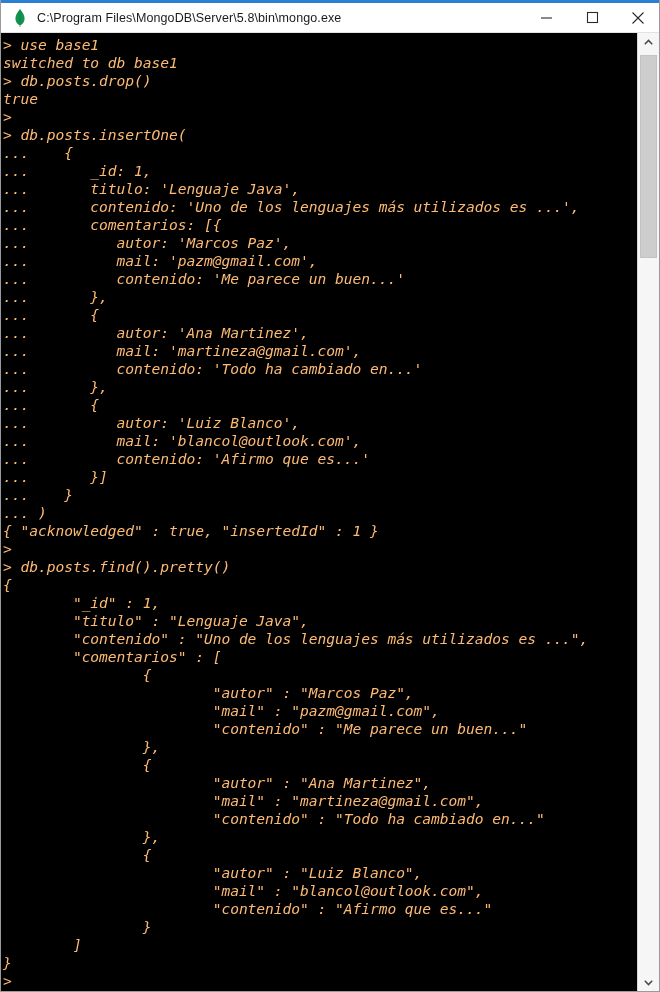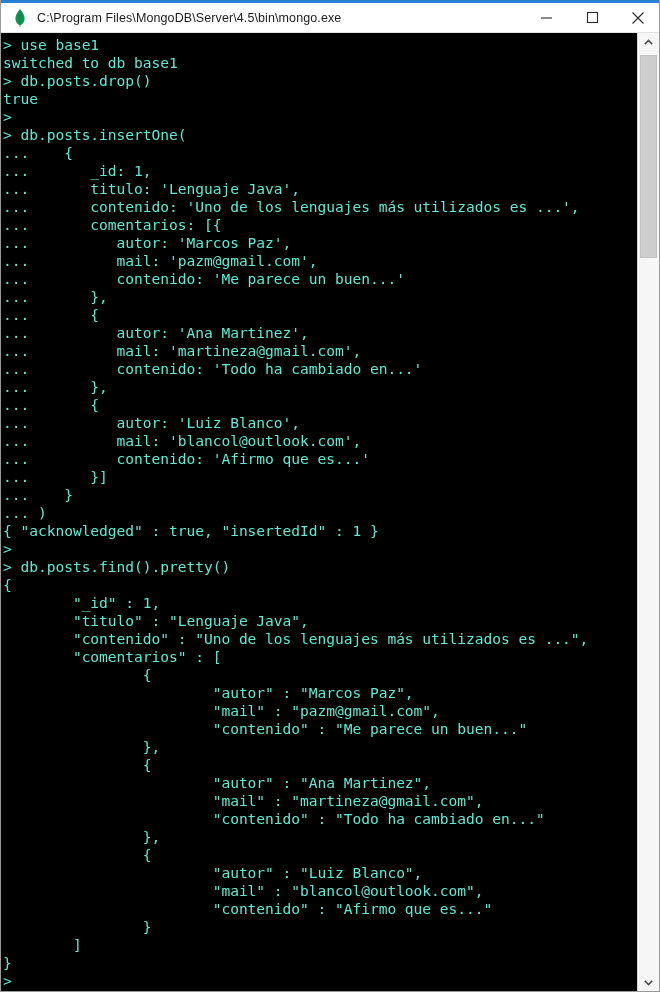--- a/index.html
+++ b/index.html
@@ -126,41 +126,41 @@
 
   <div id="accent-bar" style="background: rgb(42, 127, 212);"></div>
 
   <div id="titlebar">
     <div id="app-icon">
       <svg width="12" height="18" viewBox="0 0 12 18" aria-hidden="true">
         <path d="M6 0 C8.6 3.3 10.6 6.4 10.6 9.6 C10.6 13.0 8.7 15.4 6.35 16.2 L6.35 18 L5.65 18 L5.65 16.2 C3.3 15.4 1.4 13.0 1.4 9.6 C1.4 6.4 3.4 3.3 6 0 Z" fill="#12924f"></path>
         <path d="M6 0.6 C6.1 4.3 6.2 11.5 6.0 16.0 C5.6 11.6 5.5 4.4 6 0.6 Z" fill="#0a6b38"></path>
       </svg>
     </div>
-    <div id="title-text">C:\Program Files\MongoDB\Server\4.5\bin\mongo.exe</div>
+    <div id="title-text">C:\Program Files\MongoDB\Server\5.8\bin\mongo.exe</div>
     <div class="winbtn">
       <svg width="13" height="13" viewBox="0 0 13 13" aria-hidden="true">
         <line x1="1" y1="7" x2="12" y2="7" stroke="#2b2b2b" stroke-width="1.1"></line>
       </svg>
     </div>
     <div class="winbtn">
       <svg width="13" height="13" viewBox="0 0 13 13" aria-hidden="true">
         <rect x="1.5" y="1.5" width="10" height="10" fill="none" stroke="#2b2b2b" stroke-width="1.1"></rect>
       </svg>
     </div>
     <div class="winbtn">
       <svg width="14" height="14" viewBox="0 0 14 14" aria-hidden="true">
         <line x1="1.5" y1="1.5" x2="12.5" y2="12.5" stroke="#2b2b2b" stroke-width="1.1"></line>
         <line x1="12.5" y1="1.5" x2="1.5" y2="12.5" stroke="#2b2b2b" stroke-width="1.1"></line>
       </svg>
     </div>
   </div>
 
   <div id="terminal" style="background: rgb(0, 0, 0);">
-    <pre id="term-text" style="color: #5eead4;">&gt; use base1
+    <pre id="term-text" style="color: #fdba74; font-style: italic;">&gt; use base1
 switched to db base1
 &gt; db.posts.drop()
 true
 &gt;
 &gt; db.posts.insertOne(
 ...    {
 ...       _id: 1,
 ...       titulo: 'Lenguaje Java',
 ...       contenido: 'Uno de los lenguajes más utilizados es ...',
 ...       comentarios: [{

